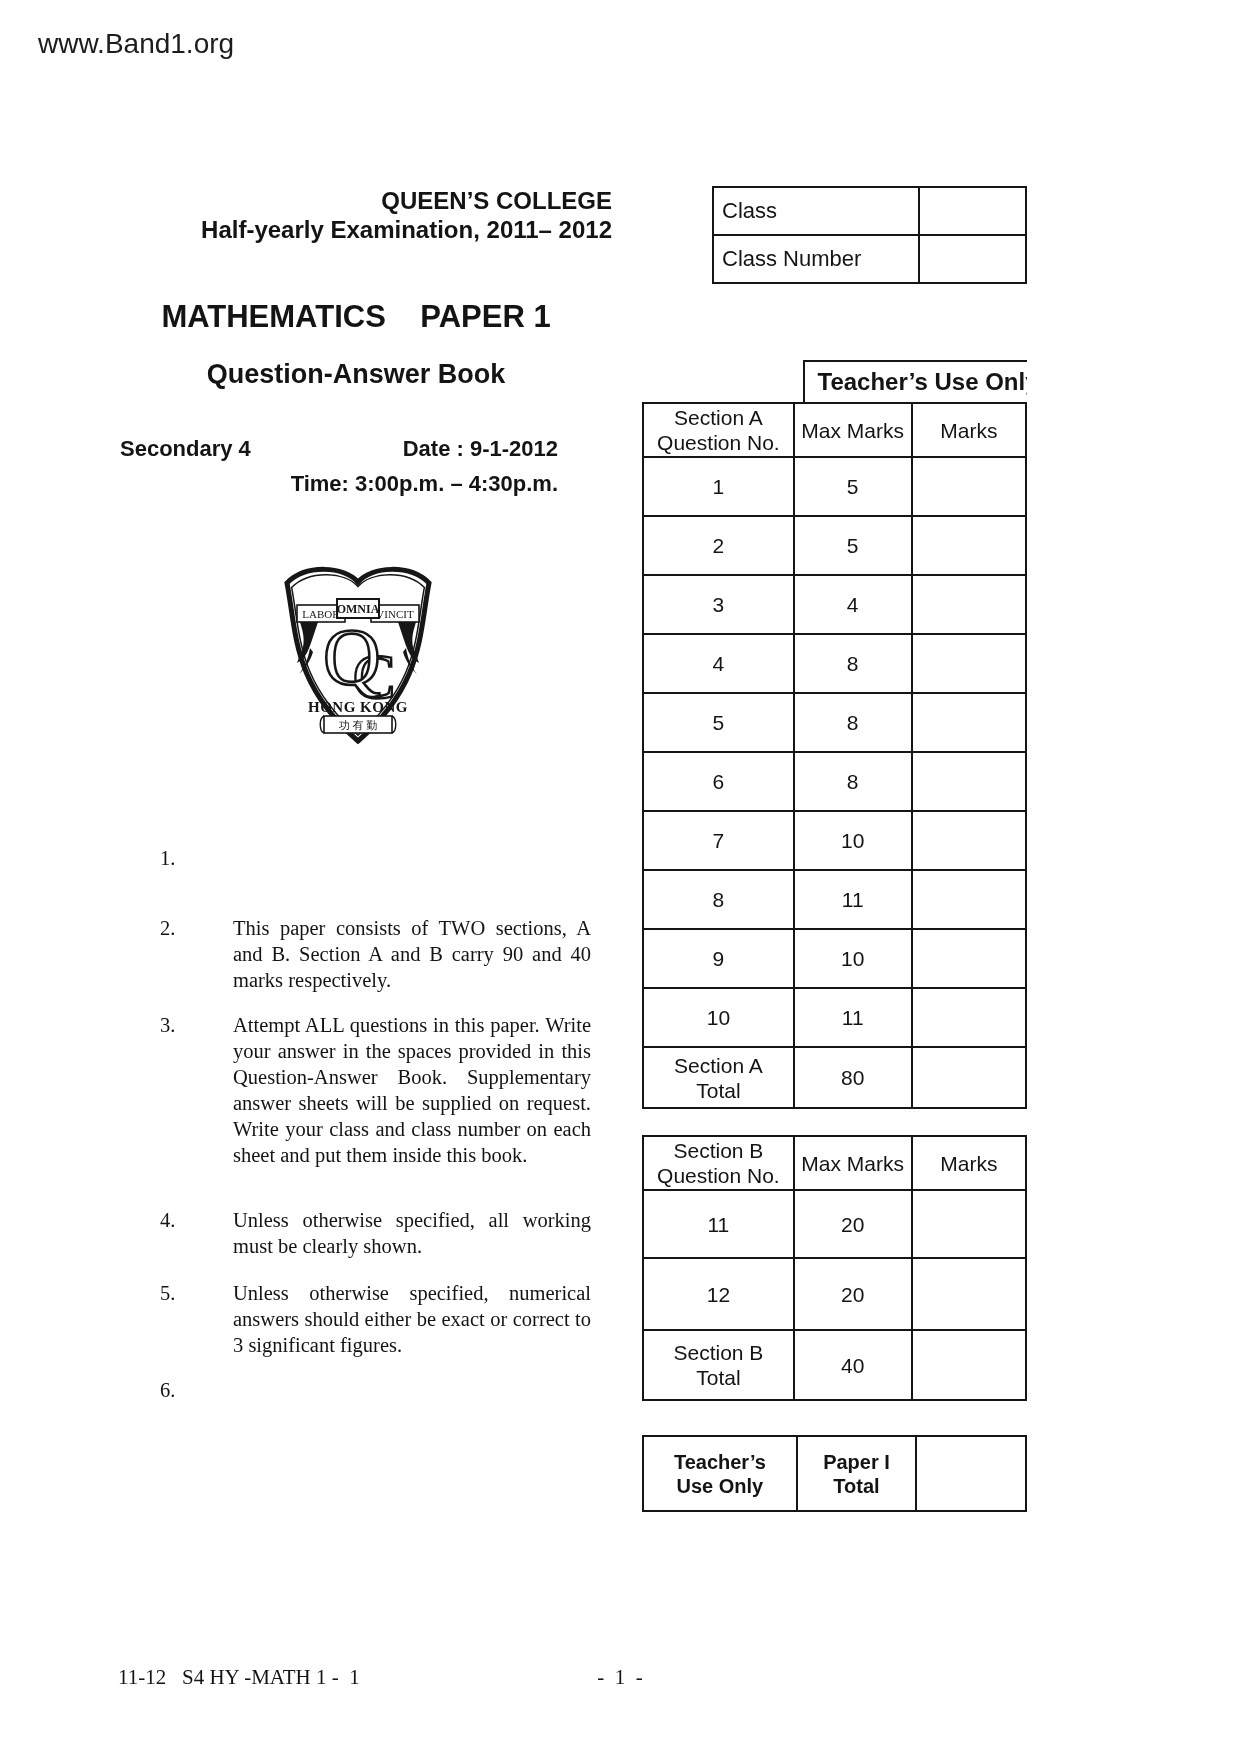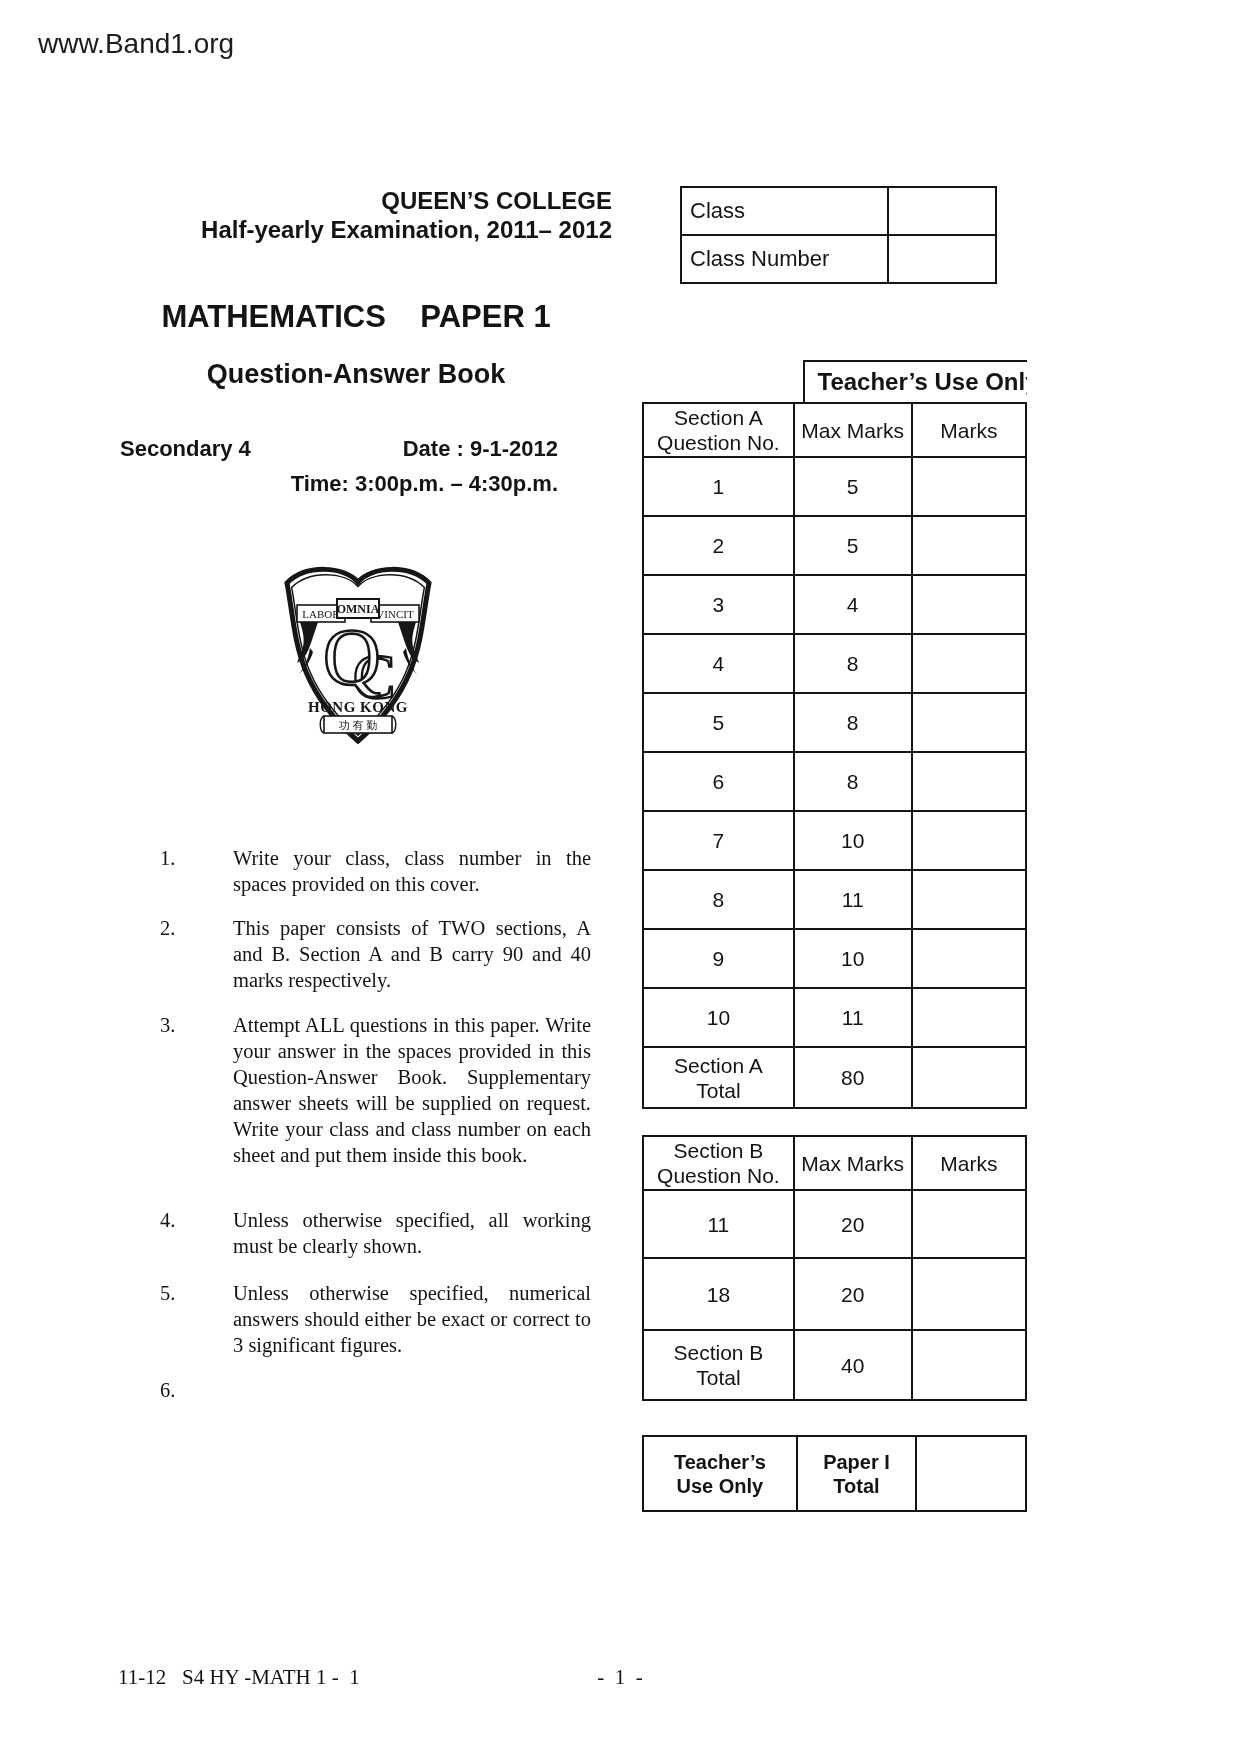--- a/index.html
+++ b/index.html
@@ -17,21 +17,21 @@
   .exam-name{font-size:24px;font-weight:bold;line-height:29px;}
   .subject{left:100px;top:299px;width:512px;text-align:center;font-size:31px;font-weight:bold;white-space:pre;}
   .book-title{left:100px;top:359px;width:512px;text-align:center;font-size:27px;font-weight:bold;}
   .level{left:120px;top:436px;font-size:22px;font-weight:bold;}
   .date-line{left:280px;top:436px;width:278px;text-align:right;font-size:22px;font-weight:bold;}
   .time-line{left:280px;top:471px;width:278px;text-align:right;font-size:22px;font-weight:bold;}
 
   
   table{border-collapse:collapse;}
   td{border:2px solid #151515;vertical-align:middle;}
-  .class-table{left:680px;top:186px;}
+  .class-table{left:712px;top:186px;}
   .class-table td{font-size:22px;}
   .class-table .lbl{width:196px;padding-left:8px;text-align:left;}
   .class-table .val{width:104px;}
 
   
   .tuo-box{left:803px;top:360px;width:246px;height:40px;border:2px solid #151515;
            display:flex;align-items:center;justify-content:center;
            font-size:24px;font-weight:bold;background:#fff;}
   .marks-table td{text-align:center;font-size:21px;line-height:25px;}
   .marks-table .c1{width:157px;}
@@ -108,21 +108,20 @@
     <text x="92" y="156" text-anchor="middle" font-family="Liberation Serif, serif" font-size="15" font-weight="bold" fill="#161616" letter-spacing="0.5">HONG KONG</text>
 
     <rect x="58" y="160" width="68" height="17" fill="#ffffff" stroke="#161616" stroke-width="1.6"></rect>
     <path d="M58 160 C53 162 53 175 58 177" fill="none" stroke="#161616" stroke-width="1.4"></path>
     <path d="M126 160 C131 162 131 175 126 177" fill="none" stroke="#161616" stroke-width="1.4"></path>
     <text x="92" y="173" text-anchor="middle" font-family="Liberation Serif, serif" font-size="11" fill="#161616">功 有 勤</text>
   </svg>
 
   <div class="abs inst" style="top:845px;">
     <span class="inst-num">1.</span>
-    <div class="inst-text">Write your class, class number in the spaces provided on this cover.</div>
   </div>
   <div class="abs inst" style="top:915px;">
     <span class="inst-num">2.</span>
     <div class="inst-text">This paper consists of TWO sections, A and B. Section A and B carry 90 and 40 marks respectively.</div>
   </div>
   <div class="abs inst" style="top:1012px;">
     <span class="inst-num">3.</span>
     <div class="inst-text">Attempt ALL questions in this paper. Write your answer in the spaces provided in this Question-Answer Book. Supplementary answer sheets will be supplied on request. Write your class and class number on each sheet and put them inside this book.</div>
   </div>
   <div class="abs inst" style="top:1207px;">
@@ -219,21 +218,21 @@
       </td>
       <td class="c2">Max Marks</td>
       <td class="c3">Marks</td>
     </tr>
     <tr style="height:68px;">
       <td class="qnum">11</td>
       <td>20</td>
       <td></td>
     </tr>
     <tr style="height:72px;">
-      <td class="qnum">18</td>
+      <td class="qnum">12</td>
       <td>20</td>
       <td></td>
     </tr>
     <tr style="height:70px;">
       <td class="qnum">
         <span>Section B</span><br>
         <span>Total</span>
       </td>
       <td>40</td>
       <td></td>

